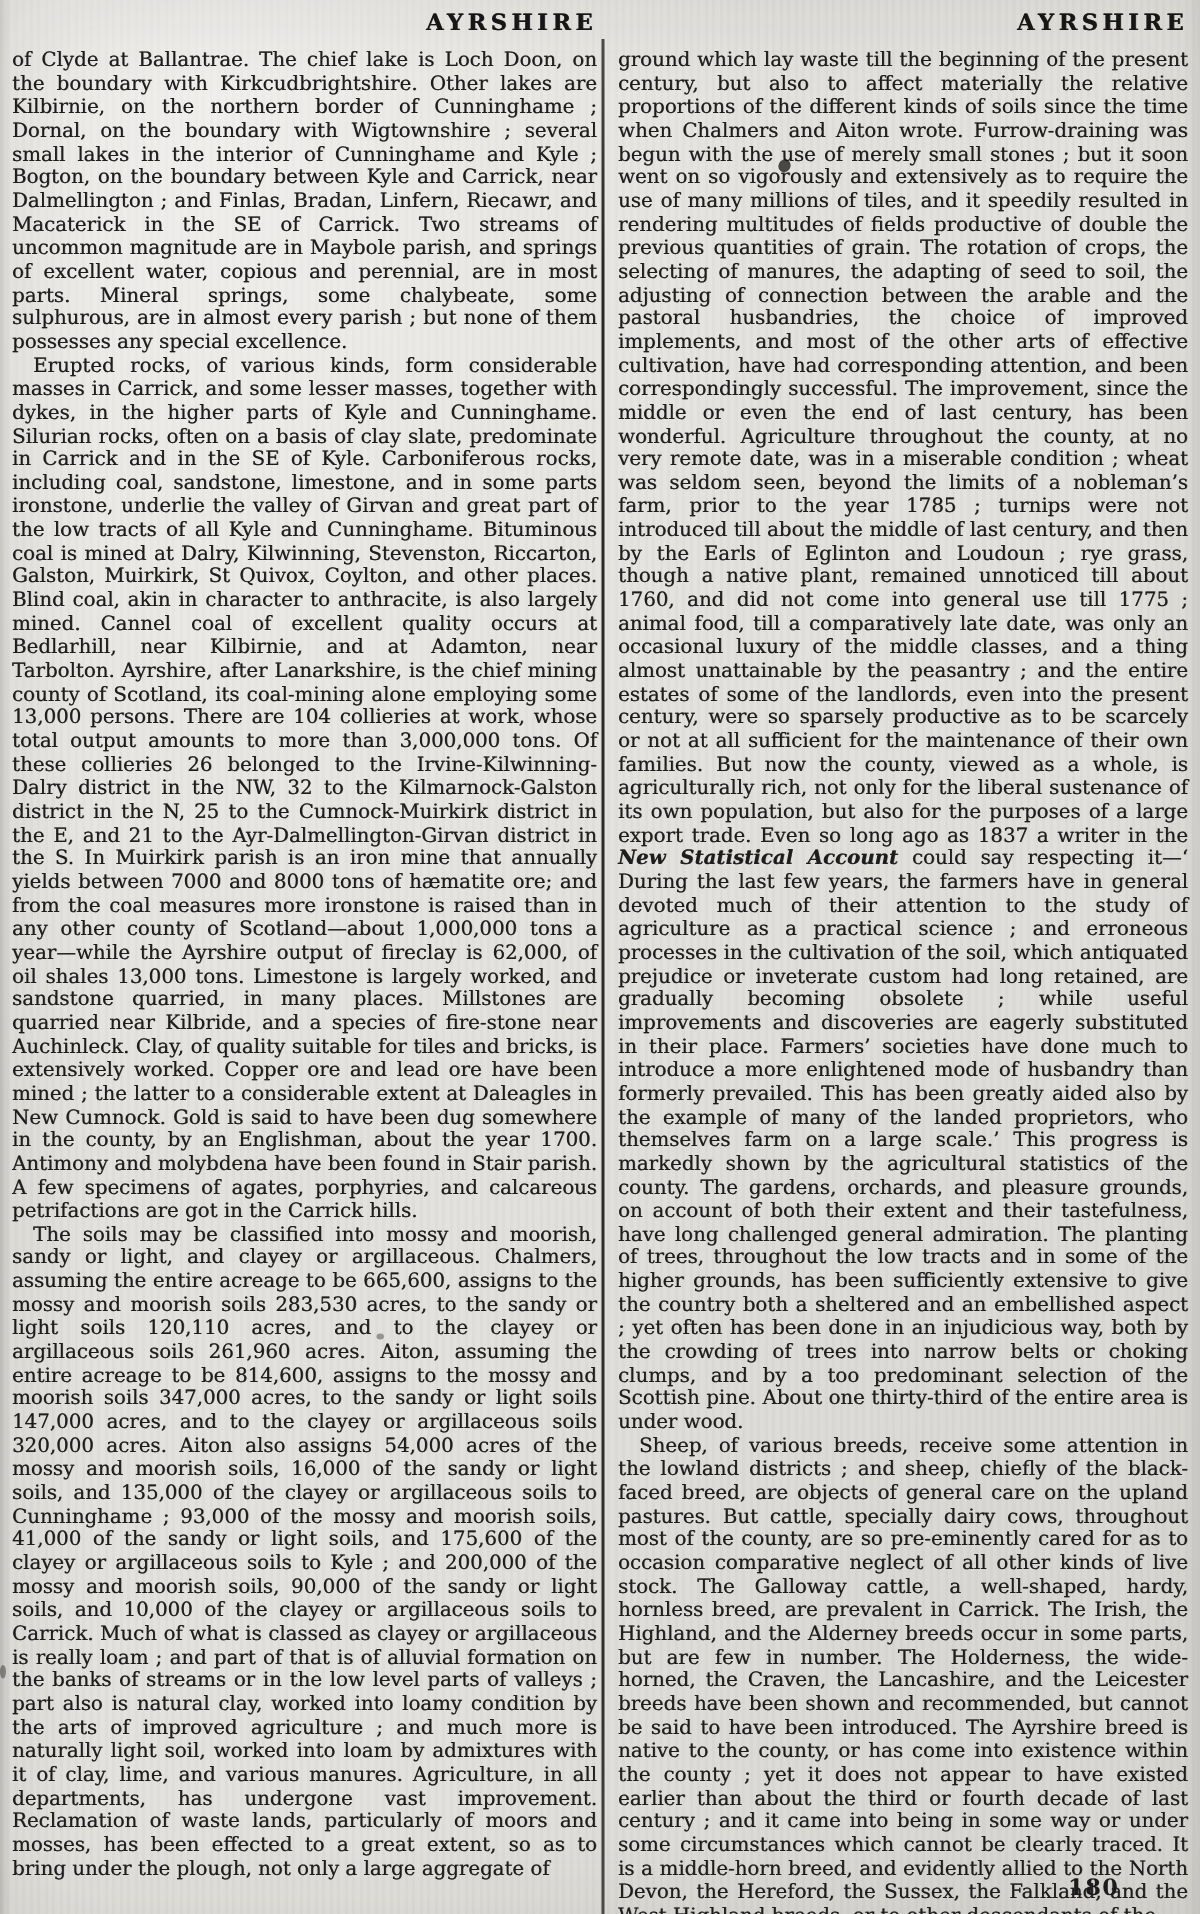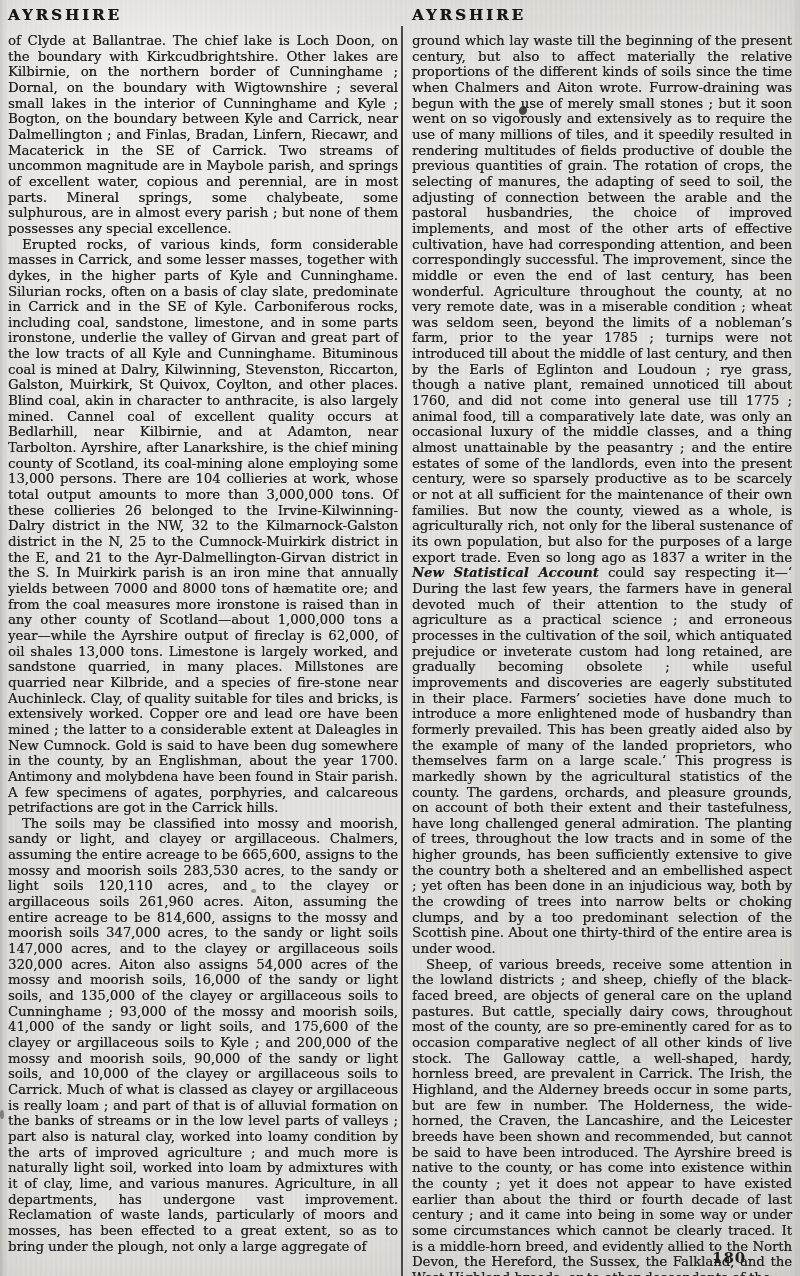--- a/index.html
+++ b/index.html
@@ -22,21 +22,21 @@
     box-shadow: inset 0 0 70px rgba(60,55,45,0.10);
     overflow: hidden;
   }
   .col {
     position: absolute;
     top: 4px;
   }
   .col-left  { left: 8px;   width: 390px; }
   .col-right { left: 412px; width: 380px; }
   .running-head {
-    text-align: left;
+    text-align: right;
     font-weight: bold;
     font-size: 15px;
     letter-spacing: 3px;
     color: #161616;
     padding-top: 2px;
     height: 24px;
     text-shadow: 0.4px 0 0 rgba(22,22,22,0.8);
   }
   .col-text {
     margin-top: 3px;

